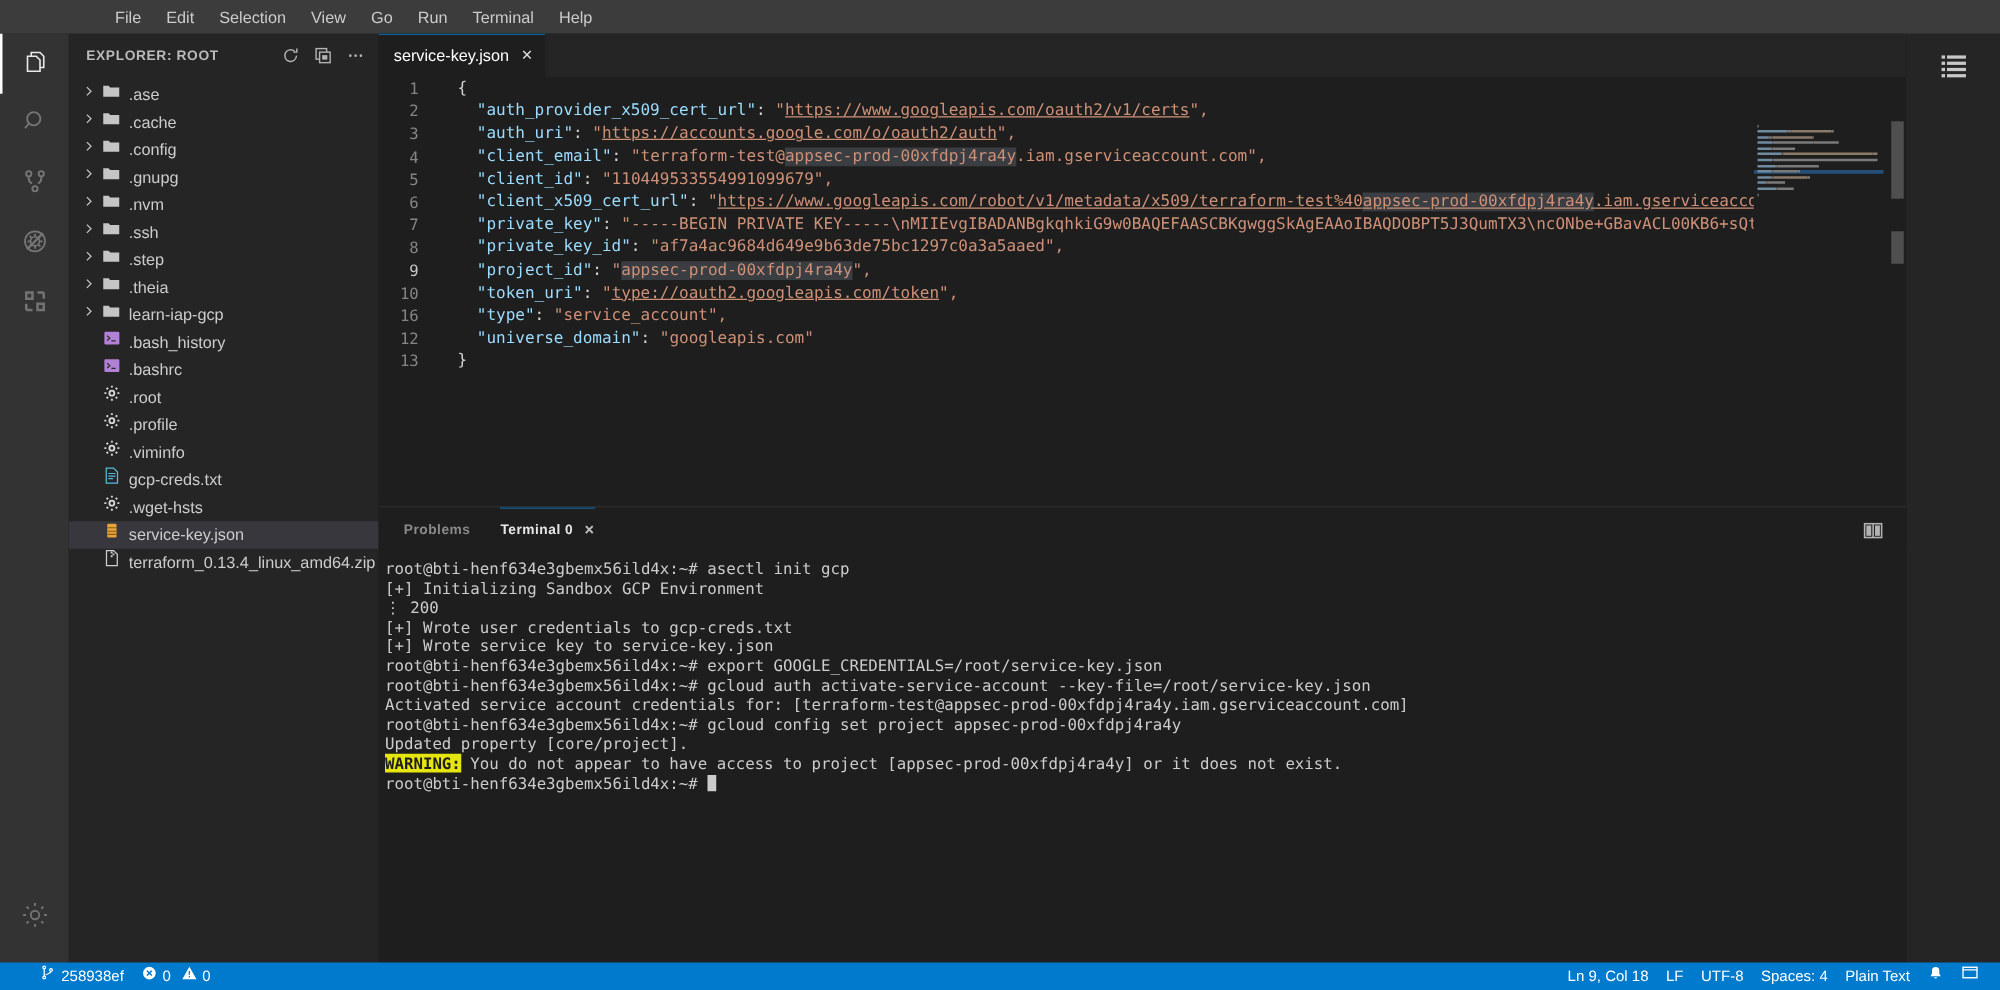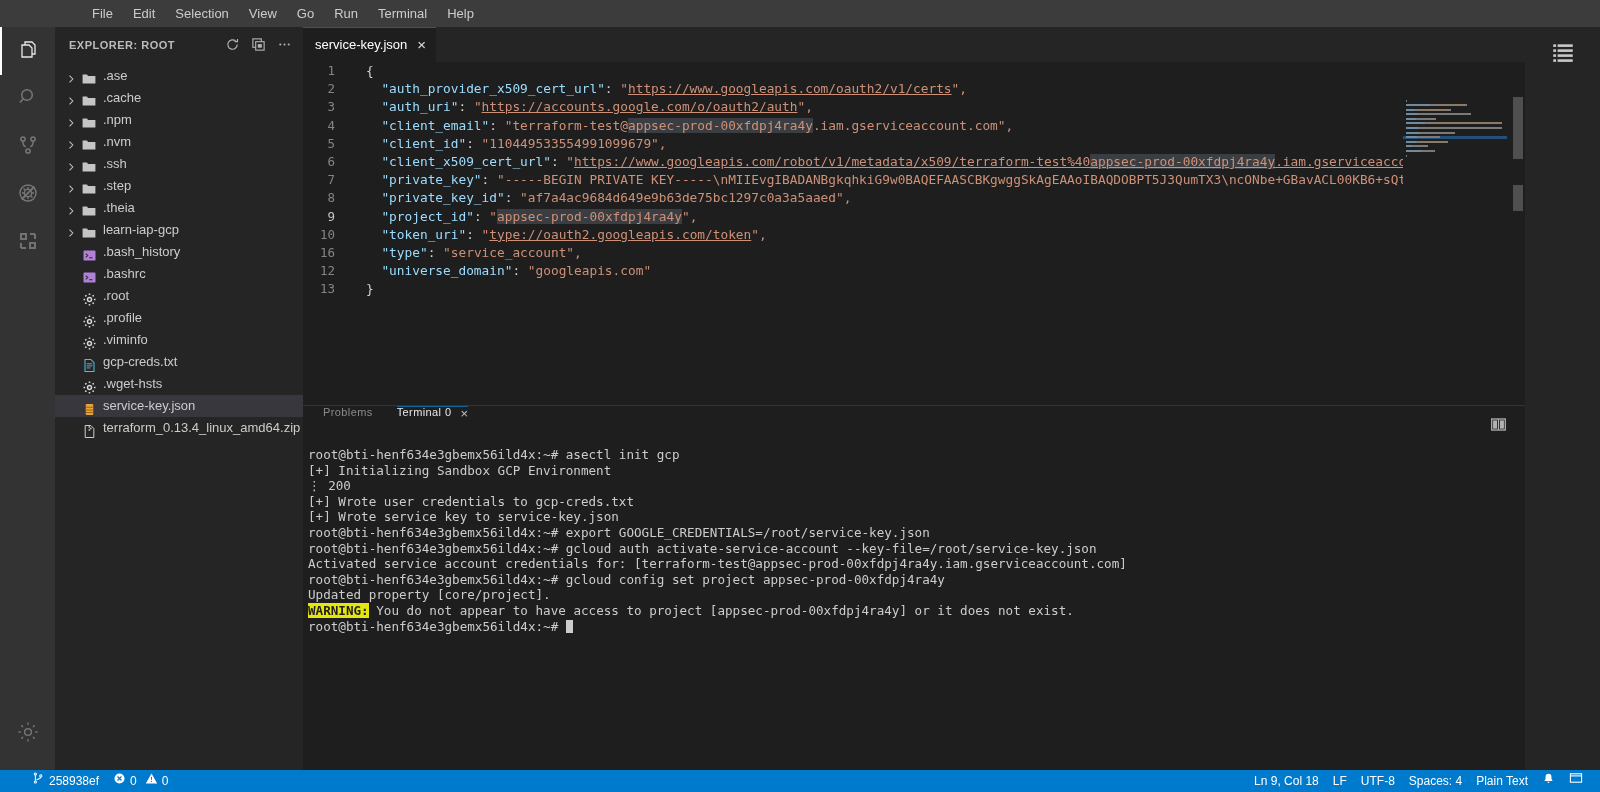--- a/index.html
+++ b/index.html
@@ -46,21 +46,21 @@
   }
   .sb-header {
     height: 35px; display: flex; align-items: center; padding: 0 8px 0 14px;
     color: #bbbbbb; font-size: 11px; letter-spacing: .5px; font-weight: 700;
   }
   .sb-title { flex: 1; }
   .sb-actions { display: flex; gap: 4px; align-items: center; }
   .sb-act { width: 22px; height: 22px; display: flex; align-items: center; justify-content: center; opacity: .85; }
   .tree { padding-top: 3px; }
   .trow {
-    height: 22px; display: flex; align-items: flex-end; color: #cccccc;
+    height: 22px; display: flex; align-items: flex-start; color: #cccccc;
     font-size: 13px; padding-left: 8px; white-space: nowrap;
   }
   .trow.selected { background: #37373d; }
   .twist { width: 16px; height: 16px; display: flex; align-items: center; justify-content: center; flex: 0 0 16px; }
   .twist.blank { visibility: hidden; }
   .ticon { width: 20px; display: flex; align-items: center; justify-content: center; flex: 0 0 20px; margin-right: 4px; }
   .tlabel { line-height: 22px; }
 
   
   .editor-group {
@@ -123,22 +123,23 @@
   .panel {
     position: absolute; top: 405px; left: 303px; width: 1222px; height: 367px;
     background: #1e1e1e; border-top: 1px solid #333;
   }
   .panel-tabs {
     height: 35px; display: flex; align-items: center; padding-left: 8px; position: relative;
     background: #1e1e1e;
   }
   .ptab {
     font-size: 11px; color: #8a8a8a; padding: 0 12px; height: 35px;
-    display: flex; align-items: flex-start; letter-spacing: .4px; position: relative;
+    display: flex; align-items: center; letter-spacing: .4px; position: relative;
     text-transform: none;
+    font-weight: bold;
   }
   .ptab.active { color: #e7e7e7; }
   .ptab.active::after {
     content: ""; position: absolute; left: 12px; right: 12px; top: 0; height: 1px; background: #0e639c;
   }
   .ptab .pclose { margin-left: 9px; font-size: 13px; opacity: .8; }
   .panel-actions { position: absolute; right: 16px; top: 7px; display: flex; gap: 8px; }
   .pact { width: 22px; height: 22px; display: flex; align-items: center; justify-content: center; opacity: .85; }
 
   .term {
@@ -286,21 +287,34 @@
         <span class="twist">
           <svg width="12" height="12" viewBox="0 0 16 16" fill="none" stroke="#c5c5c5" stroke-width="1.35">
             <path d="M6 3.6 10.4 8 6 12.4"></path>
           </svg>
         </span>
         <span class="ticon">
           <svg width="16" height="16" viewBox="0 0 16 16">
             <path d="M1.6 3.6h4.3l1.2 1.3h7.3v7.5H1.6z" fill="#c5c5c5"></path>
           </svg>
         </span>
-        <span class="tlabel">.npm</span>
+        <span class="tlabel">.config</span>
+      </div>
+      <div class="trow">
+        <span class="twist">
+          <svg width="12" height="12" viewBox="0 0 16 16" fill="none" stroke="#c5c5c5" stroke-width="1.35">
+            <path d="M6 3.6 10.4 8 6 12.4"></path>
+          </svg>
+        </span>
+        <span class="ticon">
+          <svg width="16" height="16" viewBox="0 0 16 16">
+            <path d="M1.6 3.6h4.3l1.2 1.3h7.3v7.5H1.6z" fill="#c5c5c5"></path>
+          </svg>
+        </span>
+        <span class="tlabel">.gnupg</span>
       </div>
       <div class="trow">
         <span class="twist">
           <svg width="12" height="12" viewBox="0 0 16 16" fill="none" stroke="#c5c5c5" stroke-width="1.35">
             <path d="M6 3.6 10.4 8 6 12.4"></path>
           </svg>
         </span>
         <span class="ticon">
           <svg width="16" height="16" viewBox="0 0 16 16">
             <path d="M1.6 3.6h4.3l1.2 1.3h7.3v7.5H1.6z" fill="#c5c5c5"></path>

